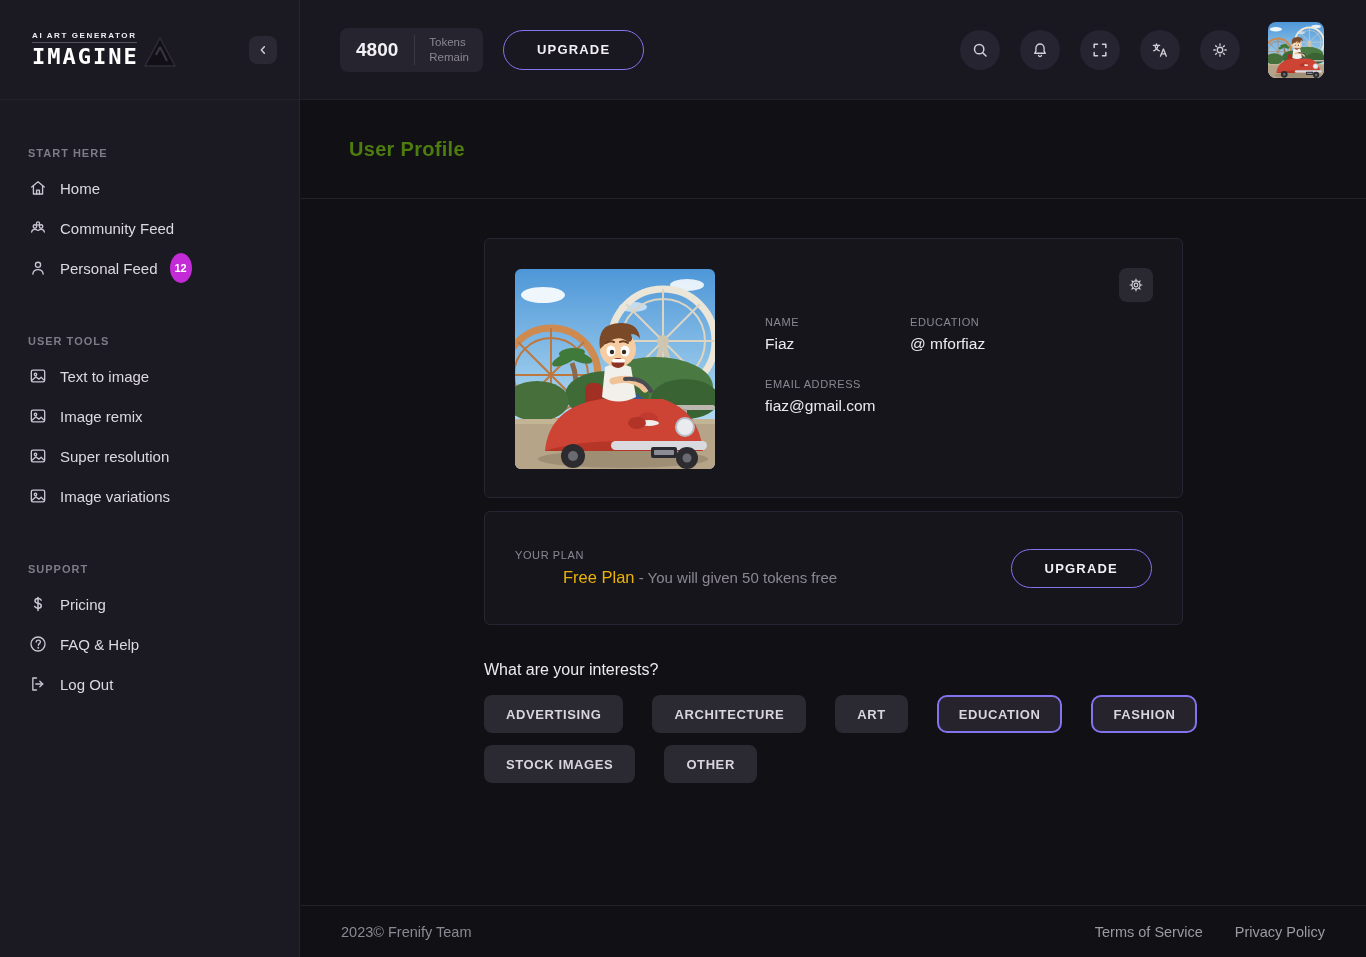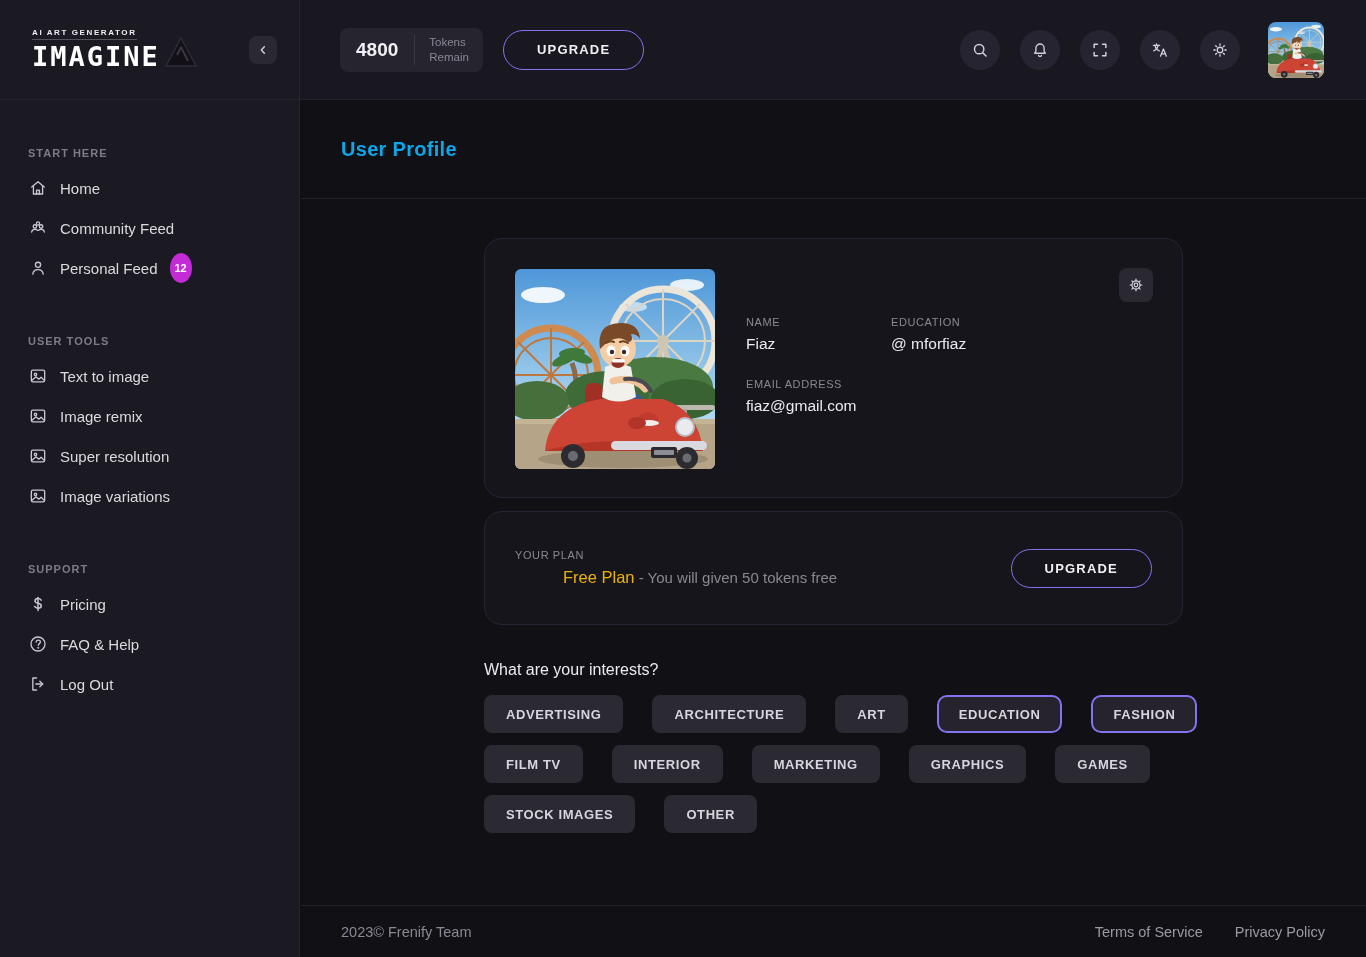--- a/index.html
+++ b/index.html
@@ -18,21 +18,21 @@
   .logo-area {
     height:100px; display:flex; align-items:center;
     padding-left:32px; border-bottom:1px solid #232129; position:relative;
   }
   .logo-text { display:flex; flex-direction:column; }
   .logo-tagline {
     font-size:8px; font-weight:bold; letter-spacing:1.6px; color:#efedf3;
     border-bottom:1px solid #55525e; padding-bottom:2px; width:max-content;
   }
   .logo-brand {
-    font-size:27px; font-weight:bold; letter-spacing:2px; color:#ffffff;
+    font-size:22px; font-weight:bold; letter-spacing:2px; color:#ffffff;
     font-family:"DejaVu Sans Mono","Liberation Mono",monospace; margin-top:1px;
   }
   .logo-mark { margin-left:4px; margin-top:8px; }
   .collapse-btn {
     position:absolute; right:22px; top:36px; width:28px; height:28px;
     border:none; border-radius:8px; background:#2a2833; color:#cfccd7;
     display:flex; align-items:center; justify-content:center; cursor:pointer; padding:0;
   }
   .sidebar nav { padding:0 28px; }
   .section-label {
@@ -90,24 +90,24 @@
     cursor:pointer; flex:none;
   }
   .avatar svg { display:block; width:56px; height:56px; }
 
   
   .main { position:absolute; left:301px; top:101px; width:1065px; height:856px; background:#111014; }
   .title-band {
     height:98px; border-bottom:1px solid #232129; display:flex; align-items:center;
     padding-left:40px;
   }
-  .title-band h1 { margin:0; font-size:20px; font-weight:bold; color:#0ea5e9; letter-spacing:.3px; }
+  .title-band h1 { margin:8px; font-size:20px; font-weight:bold; color:#4d7c0f; letter-spacing:.3px; }
   .content { width:699px; margin:0 auto; }
 
-  .card { background:#17151c; border:1px solid #272533; border-radius:18px; }
+  .card { background:#17151c; border:1px solid #272533; border-radius:6px;gap:19px; }
   .profile-card { margin-top:39px; height:260px; position:relative; display:flex; padding:30px; }
   .profile-image-wrap { width:200px; height:200px; border-radius:6px; overflow:hidden; flex:none; }
   .profile-image-wrap svg { display:block; width:200px; height:200px; }
   .fields {
     margin-left:31px; padding-top:47px;
     display:grid; grid-template-columns:145px auto; row-gap:25px; align-content:start;
   }
   .flabel { font-size:11px; letter-spacing:.6px; color:#8a8793; margin-bottom:7px; }
   .fvalue { font-size:15.5px; color:#eceaf0; }
   .gear-btn {
@@ -482,27 +482,20 @@
       <div class="question">What are your interests?</div>
       <div id="chips">
           <div class="chip-row">
             <button class="chip">ADVERTISING</button>
             <button class="chip">ARCHITECTURE</button>
             <button class="chip">ART</button>
             <button class="chip selected" style="border-color: rgb(130, 115, 238);">EDUCATION</button>
             <button class="chip selected" style="border-color: rgb(130, 115, 238);">FASHION</button>
           </div>
           <div class="chip-row">
-            <button class="chip">FILM TV</button>
-            <button class="chip">INTERIOR</button>
-            <button class="chip">MARKETING</button>
-            <button class="chip">GRAPHICS</button>
-            <button class="chip">GAMES</button>
-          </div>
-          <div class="chip-row">
             <button class="chip">STOCK IMAGES</button>
             <button class="chip">OTHER</button>
           </div>
         </div>
     </div>
   </div>
 
   <div class="footer">
     <span>2023© Frenify Team</span>
     <div class="footer-links">

